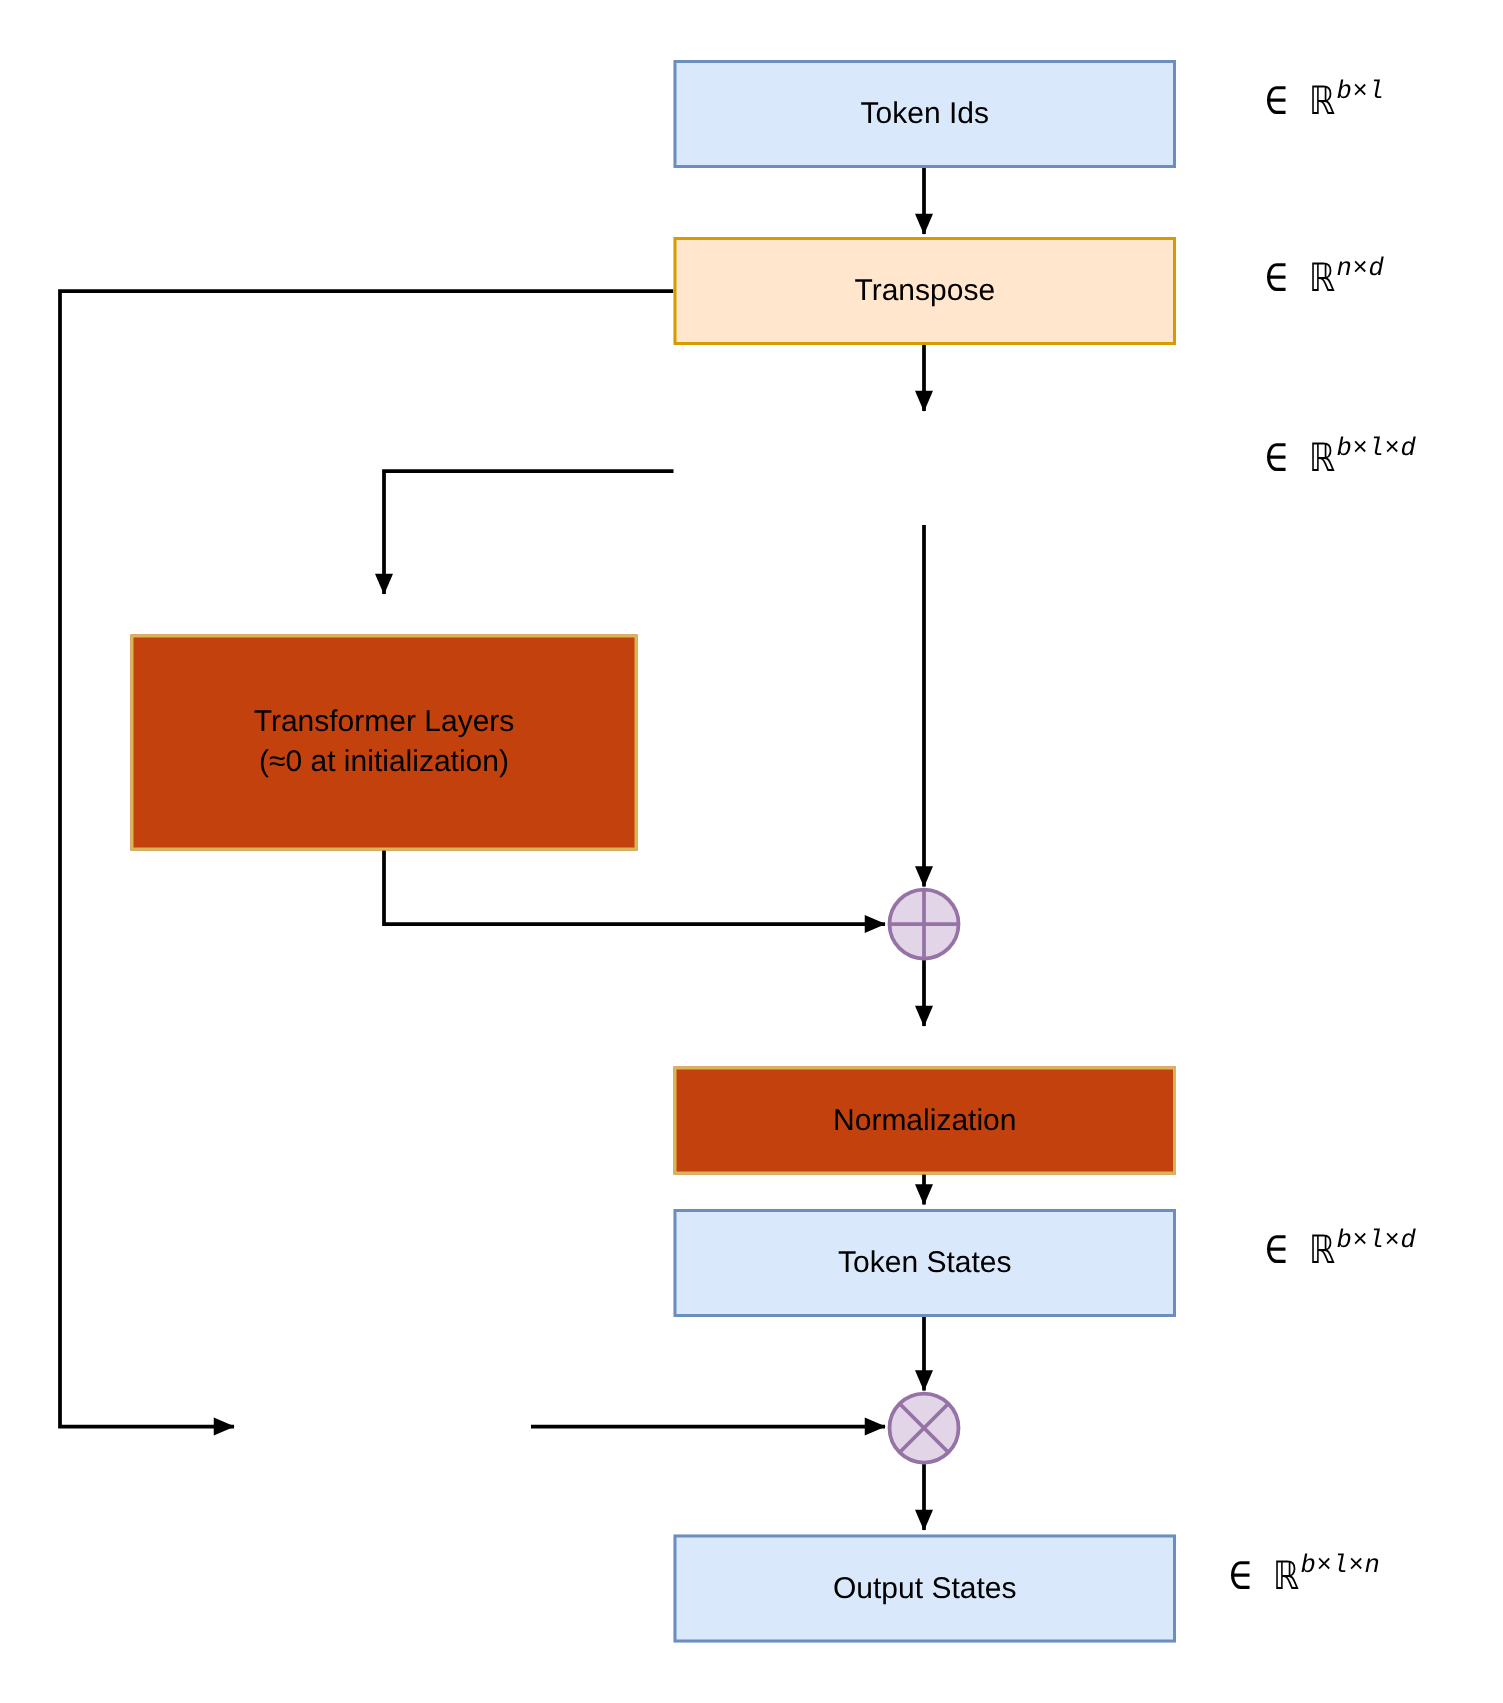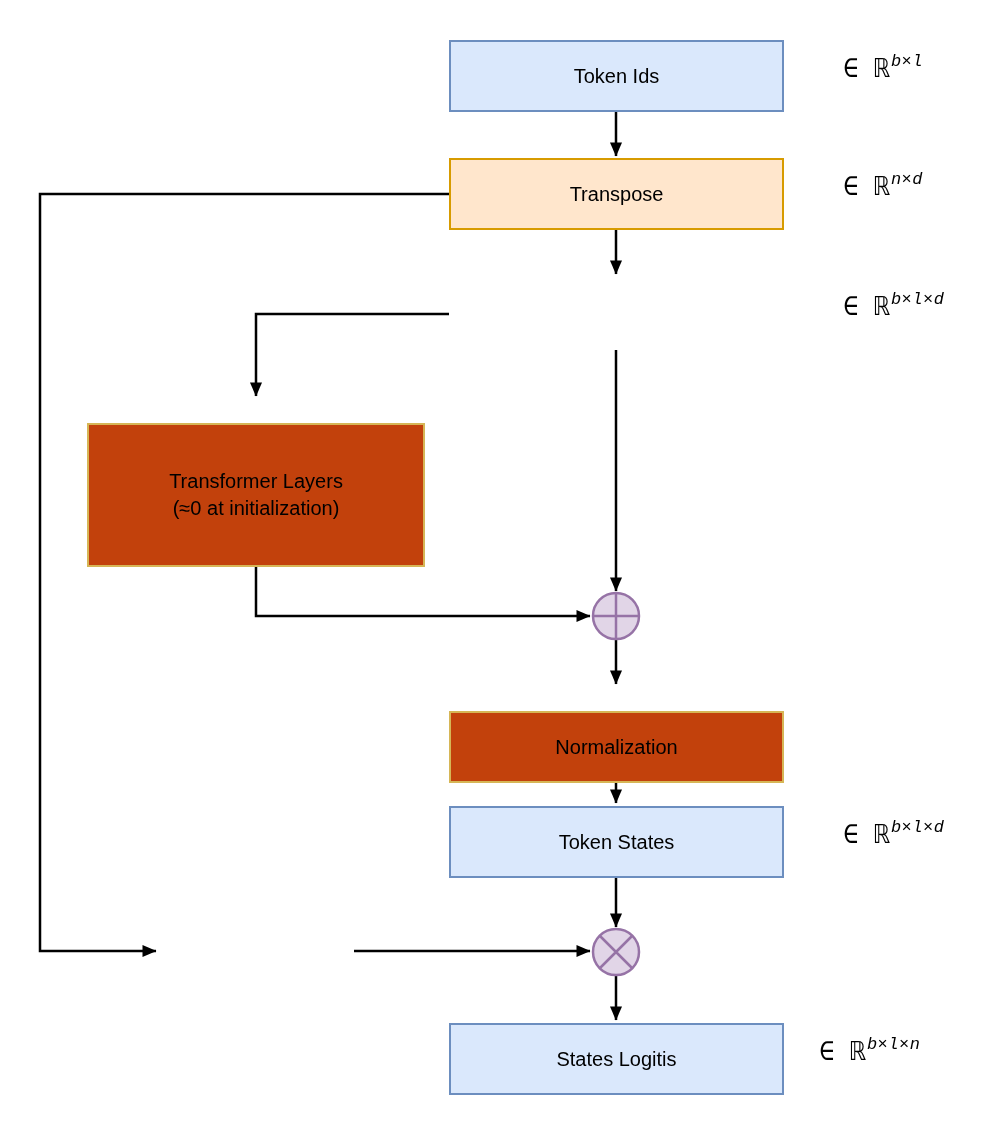--- a/index.html
+++ b/index.html
@@ -78,21 +78,21 @@
   <div class="box blue" style="left:449px; top:806px; width:335px; height:72px">
     <span>Token States</span>
   </div>
 
   <div class="box yellow" style="left:449px; top:687px; width:335px; height:72px">
     <span>Normalization</span>
   </div>
 
 
   <div class="box blue" style="left:449px; top:1023px; width:335px; height:72px">
-    <span>States Logitis</span>
+    <span>Output States</span>
   </div>
 
   <div class="annot" style="left:843px; top:53px">
     <span>∈ ℝ</span><span class="sup">b×l</span>
   </div>
   <div class="annot" style="left:843px; top:171px">
     <span>∈ ℝ</span><span class="sup">n×d</span>
   </div>
   <div class="annot" style="left:843px; top:291px">
     <span>∈ ℝ</span><span class="sup">b×l×d</span>

